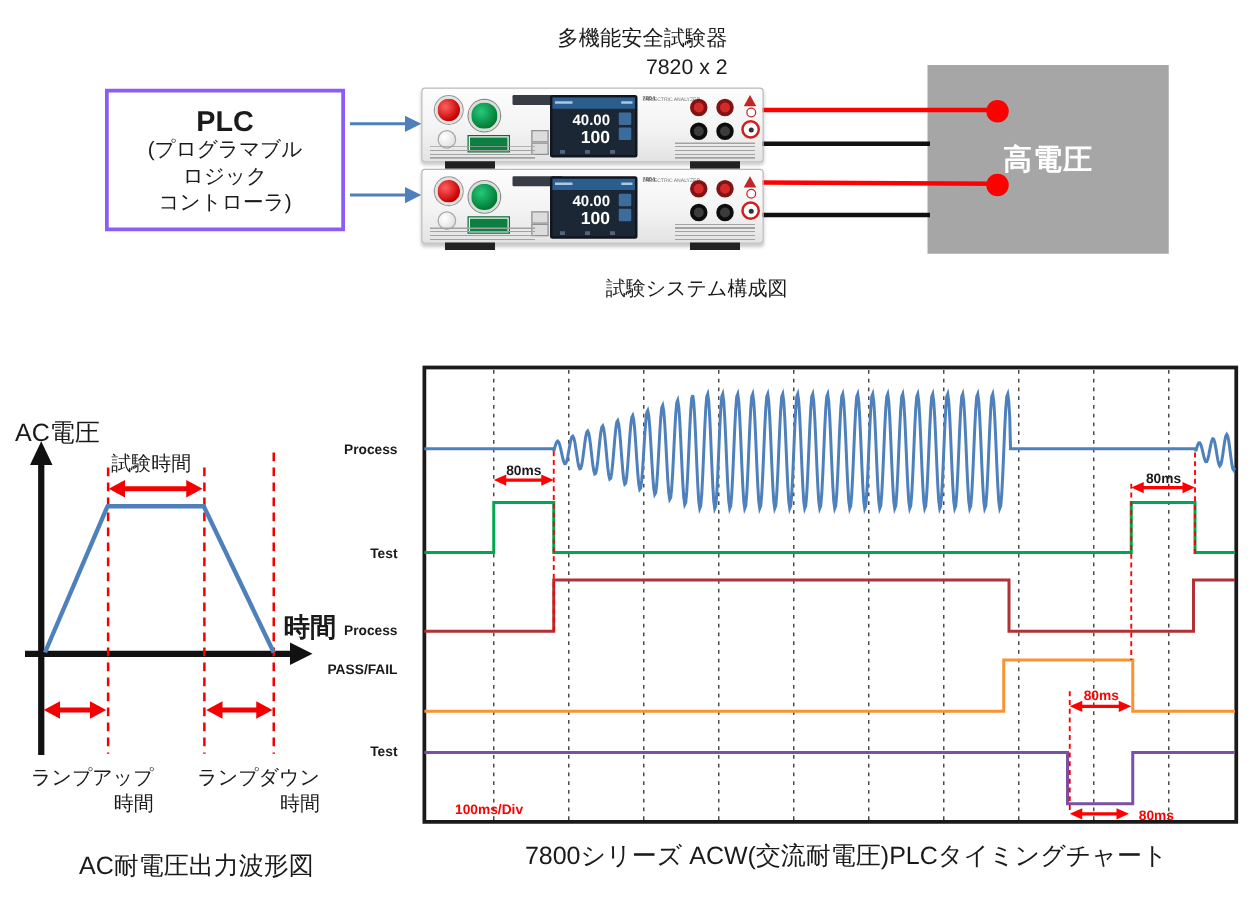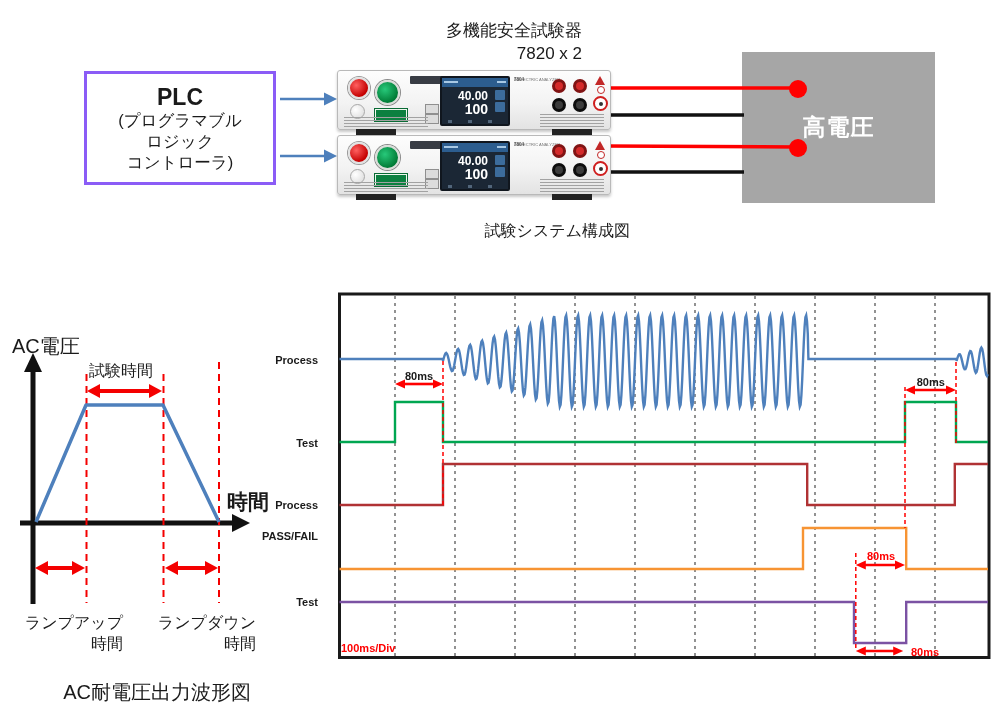--- a/index.html
+++ b/index.html
@@ -68,21 +68,21 @@
   
   .lbl-acv{left:12px;top:333px;font-size:20px;}
   .lbl-testtime{left:89px;top:361px;font-size:16px;}
   .lbl-time{left:227px;top:488px;font-size:21px;font-weight:600;}
   .lbl-rampup{left:3px;top:612px;width:120px;font-size:16px;line-height:21px;}
   .lbl-rampdown{left:136px;top:612px;width:120px;font-size:16px;line-height:21px;}
   .wave-caption{left:11px;top:679px;width:240px;font-size:20px;}
 
   
   .row-label{left:233px;width:85px;text-align:right;font-size:11px;font-weight:bold;}
-  .scale-label{left:341px;top:642px;font-size:11px;font-weight:bold;color:#FF0000;}
+  .scale-label{left:341px;top:642px;font-size:11px;font-weight:bold;color:#FF0000;padding-left:23px;}
   .timing-caption{left:334px;top:671px;width:600px;font-size:20px;}
 </style>
 </head>
 <body>
 
 <div id="root">
 
   <div class="abs tester-label center">
     <div>多機能安全試験器</div>
     <div>7820 x 2</div>
@@ -287,14 +287,15 @@
         <text x="911" y="656" fill="#FF0000" text-anchor="start" font-size="11" font-weight="bold" font-family="&quot;Liberation Sans&quot;,&quot;DejaVu Sans&quot;,sans-serif">80ms</text>
       </g>
   </svg>
 
   <div class="abs row-label" style="top:354px">Process</div>
   <div class="abs row-label" style="top:437px">Test</div>
   <div class="abs row-label" style="top:499px">Process</div>
   <div class="abs row-label" style="top:530px">PASS/FAIL</div>
   <div class="abs row-label" style="top:596px">Test</div>
   <div class="abs scale-label">100ms/Div</div>
+  <div class="abs timing-caption center">7800シリーズ ACW(交流耐電圧)PLCタイミングチャート</div>
 
 </div>
 
 </body></html>

